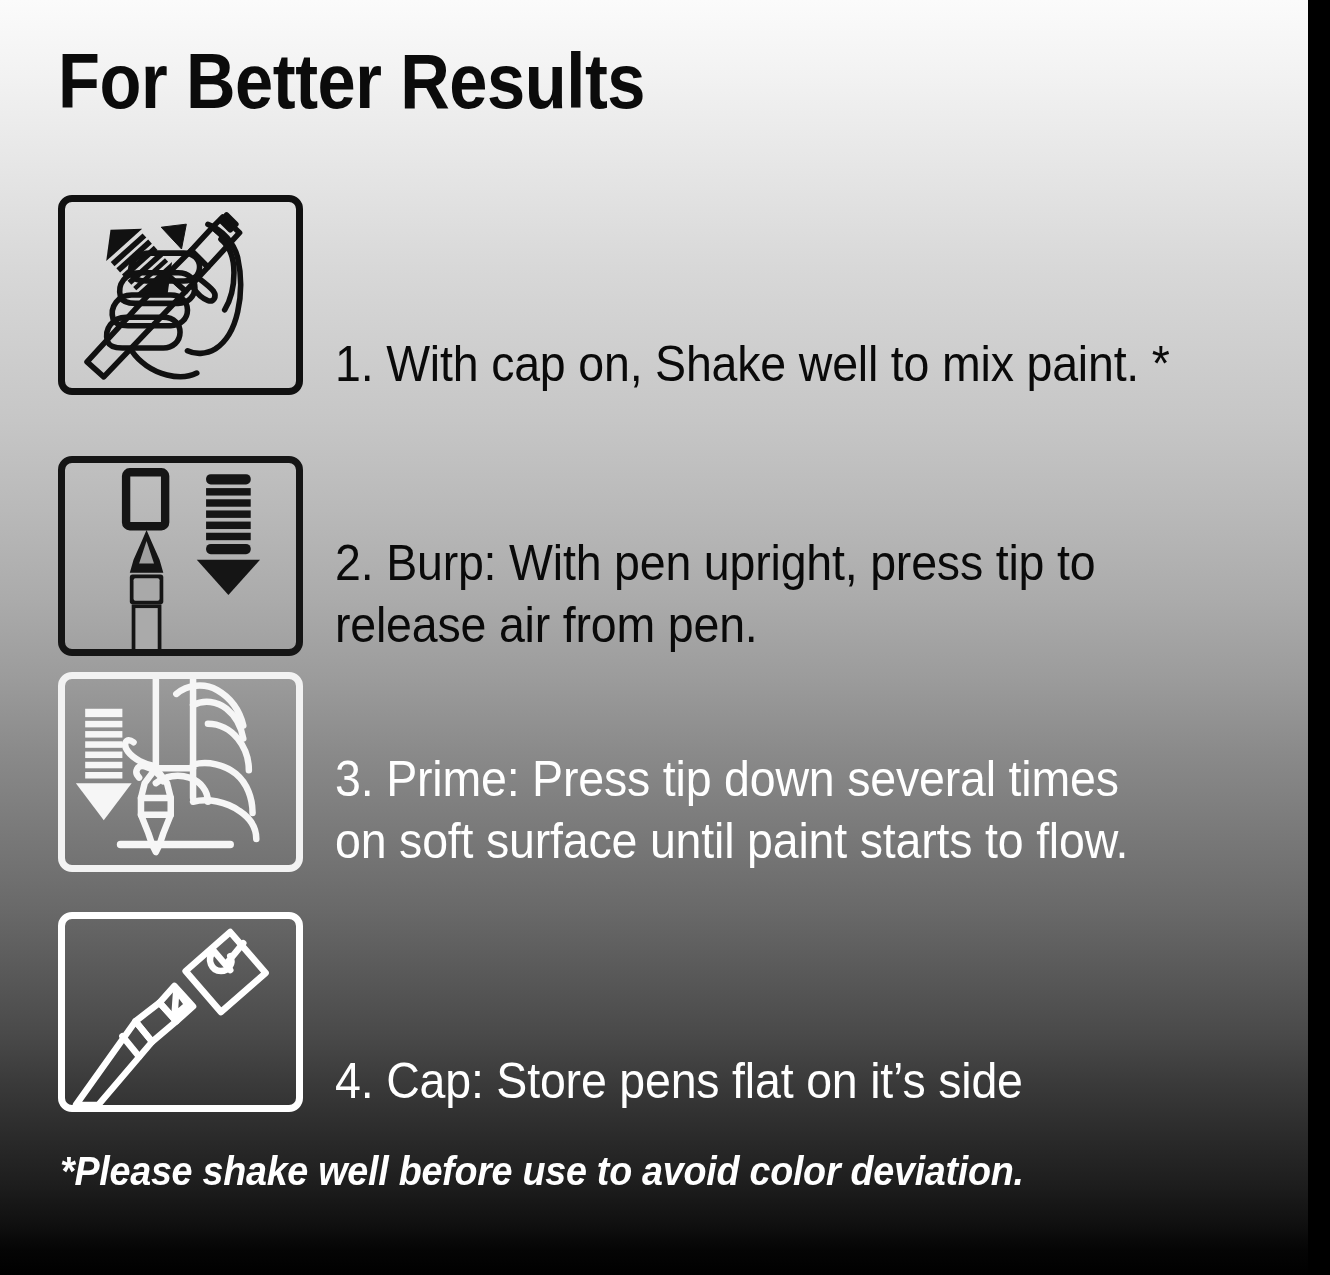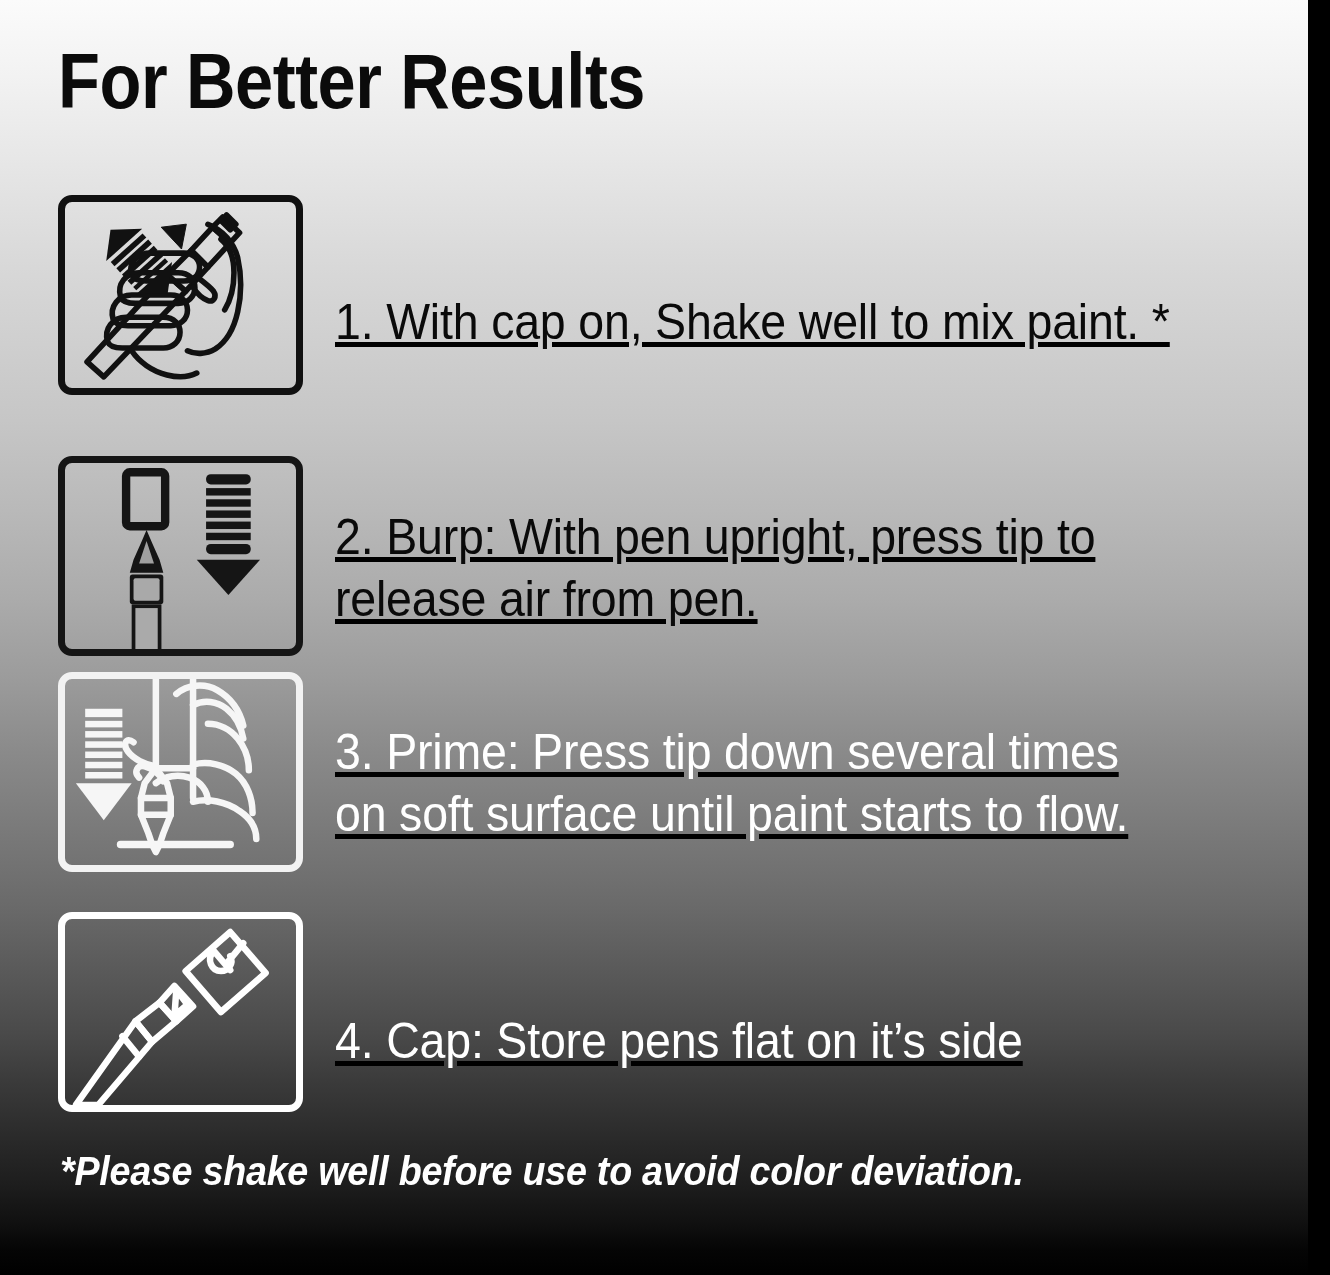--- a/index.html
+++ b/index.html
@@ -50,22 +50,21 @@
     transform-origin: left top;
     white-space: nowrap;
   }
 
   
   .row {
     position: absolute;
     left: 0;
     width: 1330px;
     display: flex;
-    align-items: center;
-    text-decoration: underline;
+    align-items: flex-end;
   }
   .row-1 { top: 195px; }
   .row-2 { top: 456px; }
   .row-3 { top: 672px; }
   .row-4 { top: 912px; }
 
   .icon-box {
     position: relative;
     margin-left: 58px;
     width: 245px;

